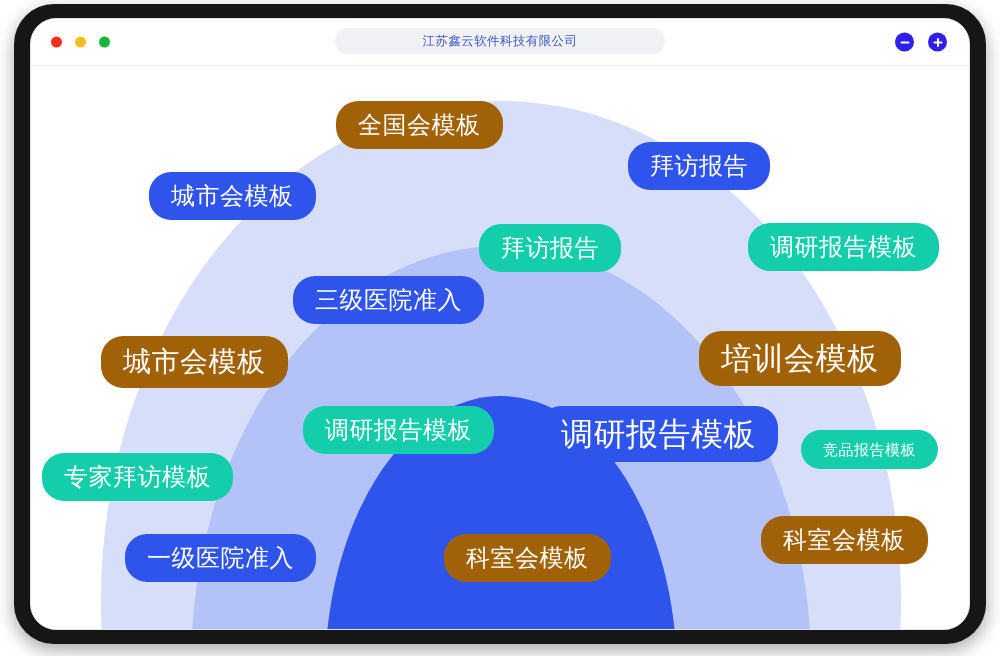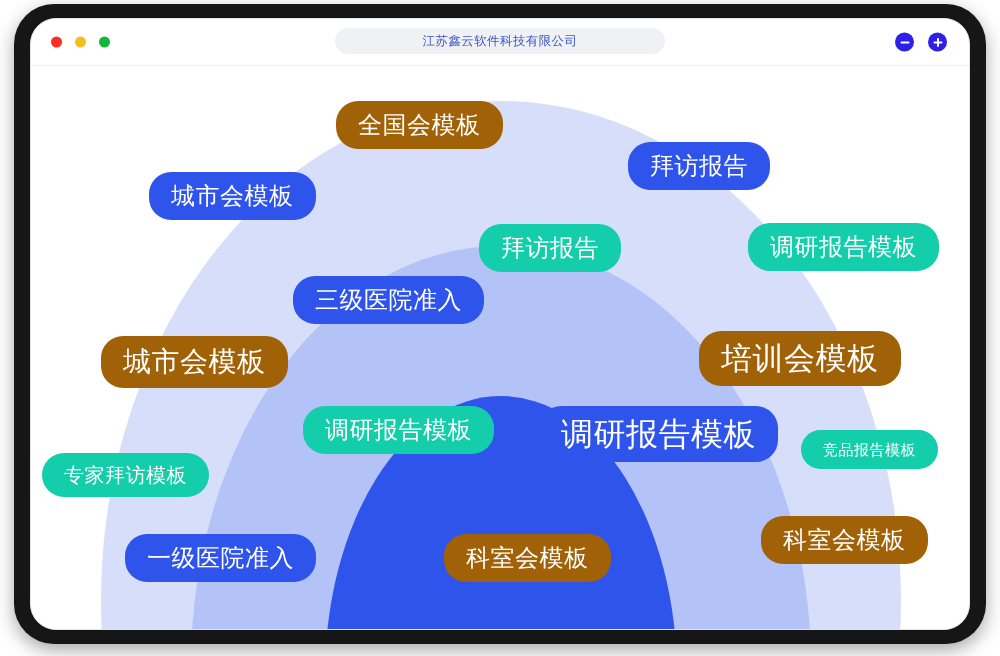--- a/index.html
+++ b/index.html
@@ -211,21 +211,21 @@
           <div class="tag tag-blue" style="left: 597px; top: 76px; font-size: 24px;">拜访报告</div>
           <div class="tag tag-blue" style="left: 118px; top: 106px; font-size: 24px;">城市会模板</div>
           <div class="tag tag-teal" style="left: 448px; top: 158px; font-size: 24px;">拜访报告</div>
           <div class="tag tag-teal" style="left: 717px; top: 157px; font-size: 24px;">调研报告模板</div>
           <div class="tag tag-blue" style="left: 262px; top: 210px; font-size: 24px;">三级医院准入</div>
           <div class="tag tag-orange" style="left: 668px; top: 265px; font-size: 31px;">培训会模板</div>
           <div class="tag tag-orange" style="left: 70px; top: 270px; font-size: 28px;">城市会模板</div>
           <div class="tag tag-teal" style="left: 272px; top: 340px; font-size: 24px;">调研报告模板</div>
           <div class="tag tag-blue" style="left: 508px; top: 340px; font-size: 32px;">调研报告模板</div>
           <div class="tag tag-teal" style="left: 770px; top: 364px; font-size: 15px;">竞品报告模板</div>
-          <div class="tag tag-teal" style="left: 11px; top: 387px; font-size: 20px;">专家拜访模板</div>
+          <div class="tag tag-teal" style="left: 11px; top: 387px; font-size: 24px;">专家拜访模板</div>
           <div class="tag tag-blue" style="left: 94px; top: 468px; font-size: 24px;">一级医院准入</div>
           <div class="tag tag-orange" style="left: 413px; top: 468px; font-size: 24px;">科室会模板</div>
           <div class="tag tag-orange" style="left: 730px; top: 450px; font-size: 24px;">科室会模板</div>
         </div>
     </div>
 
   </div>
 </div>
 
 </body></html>

